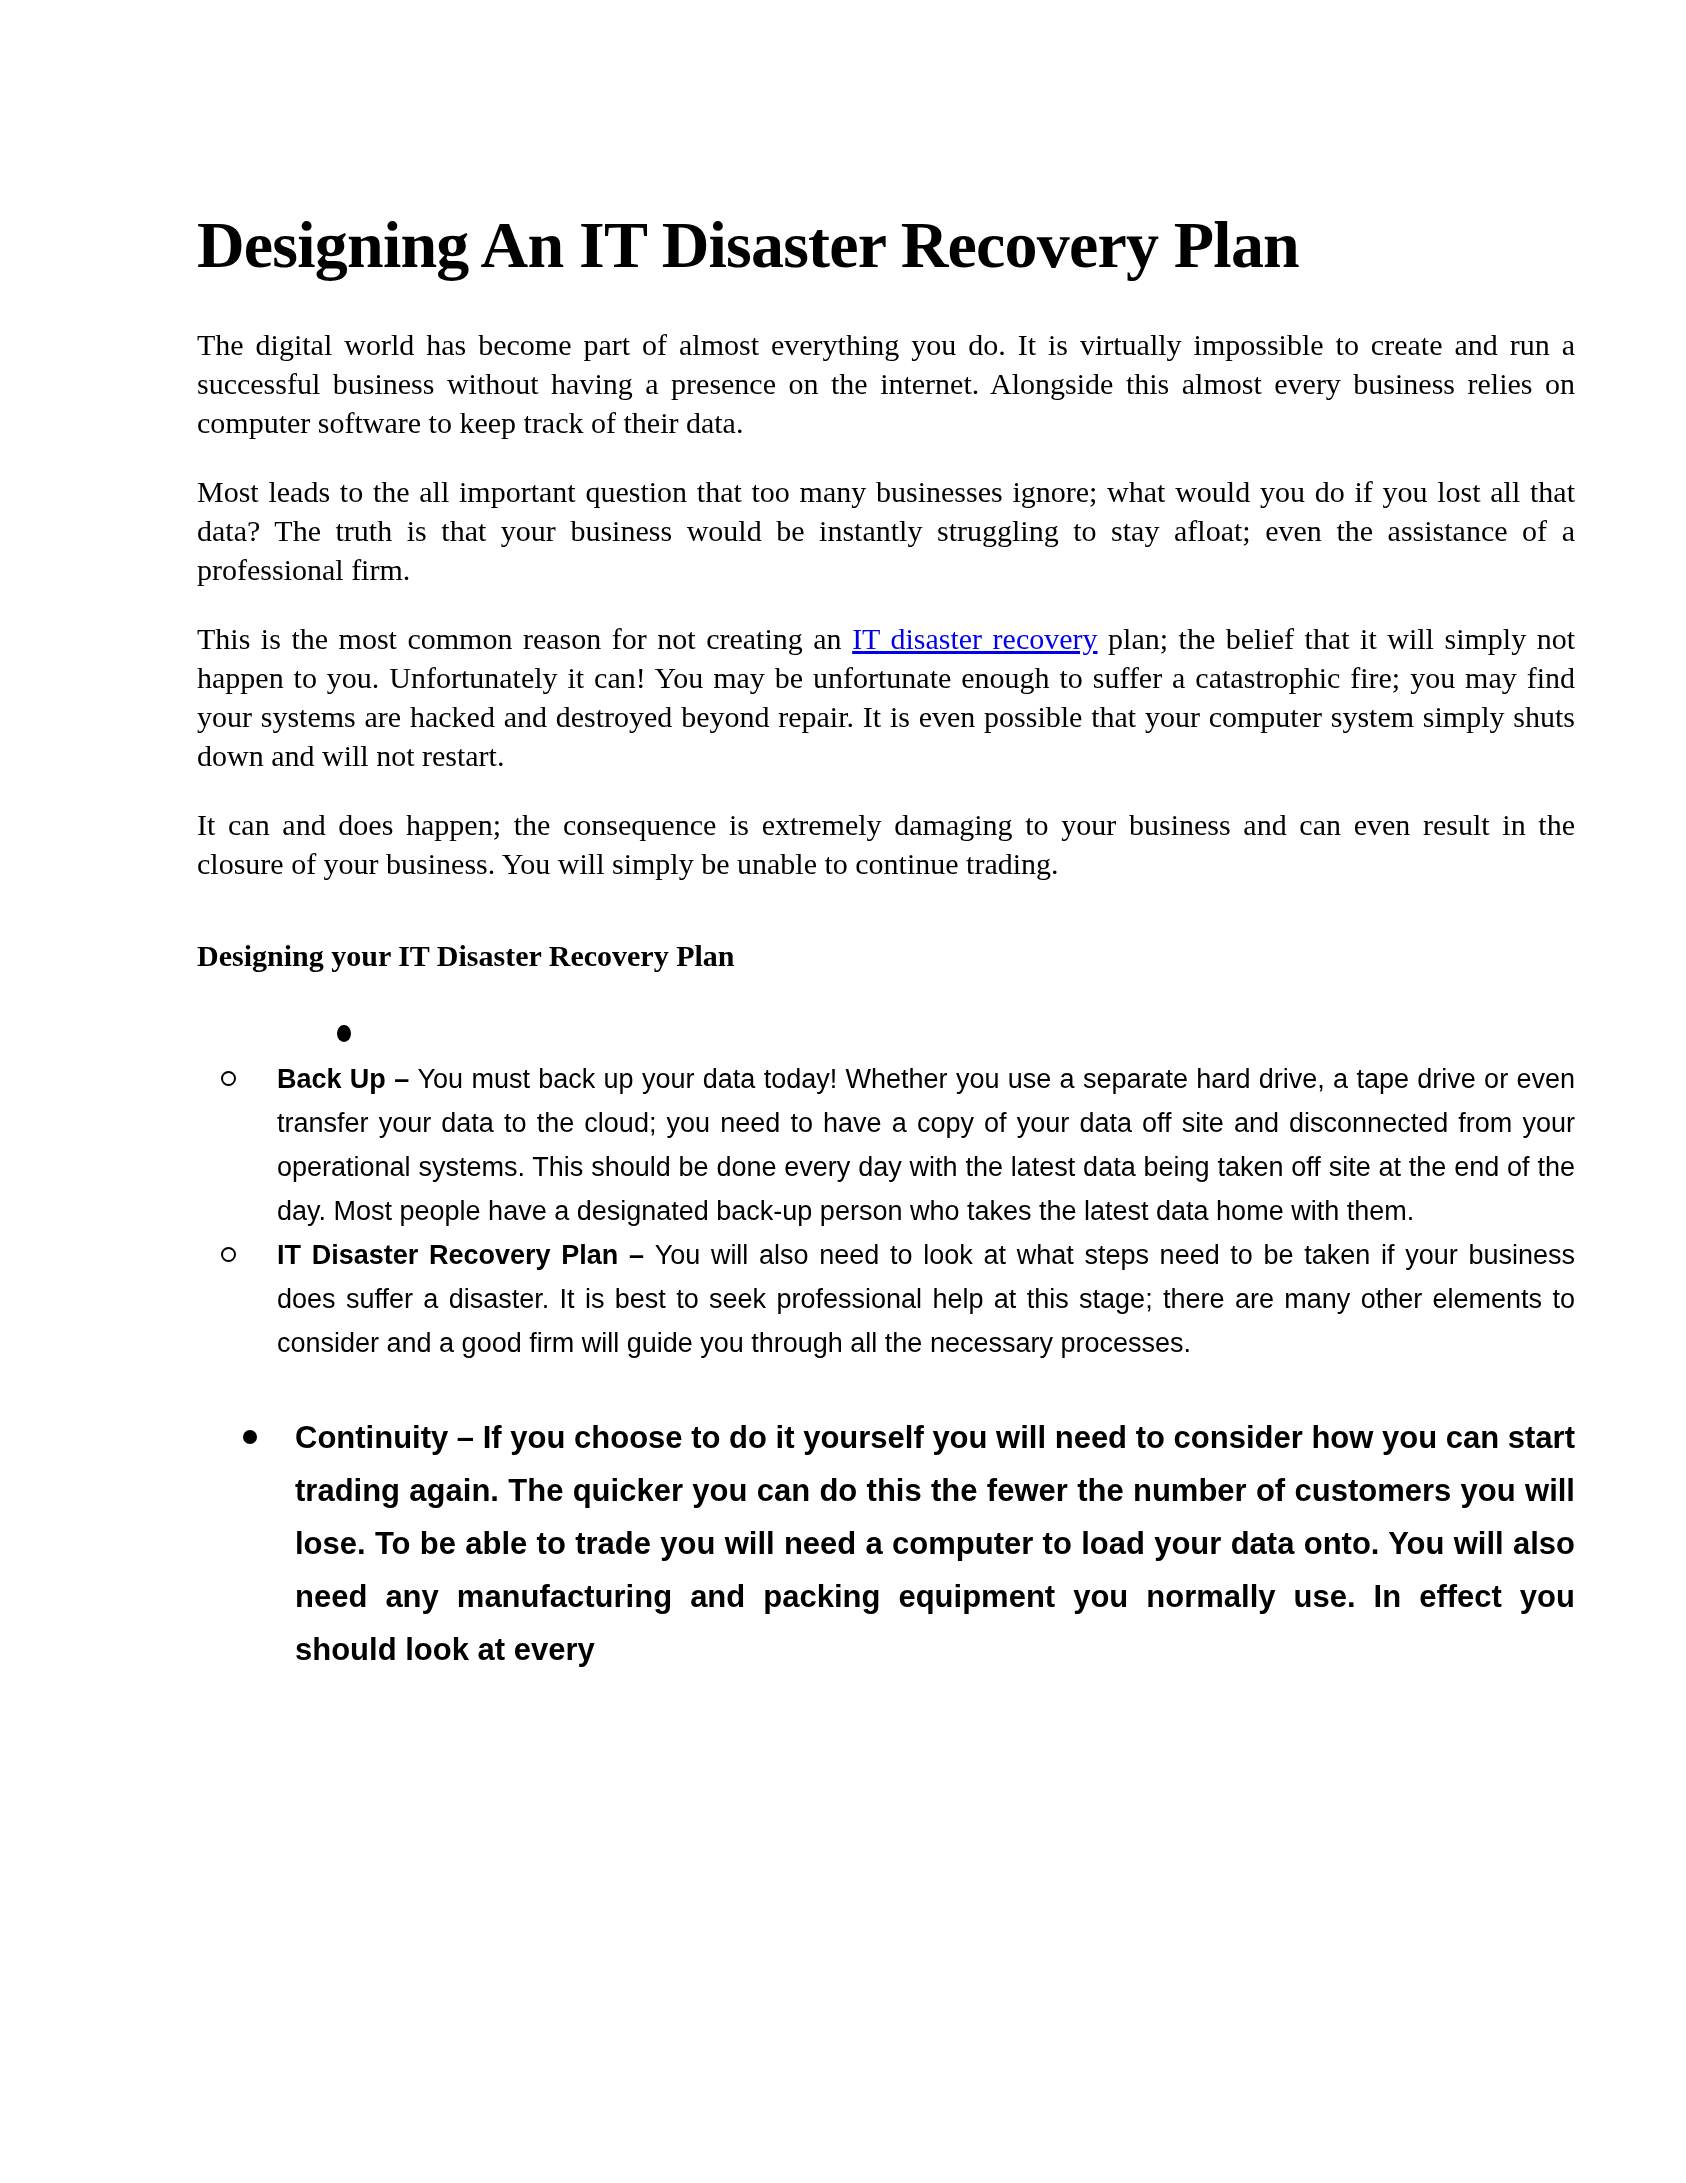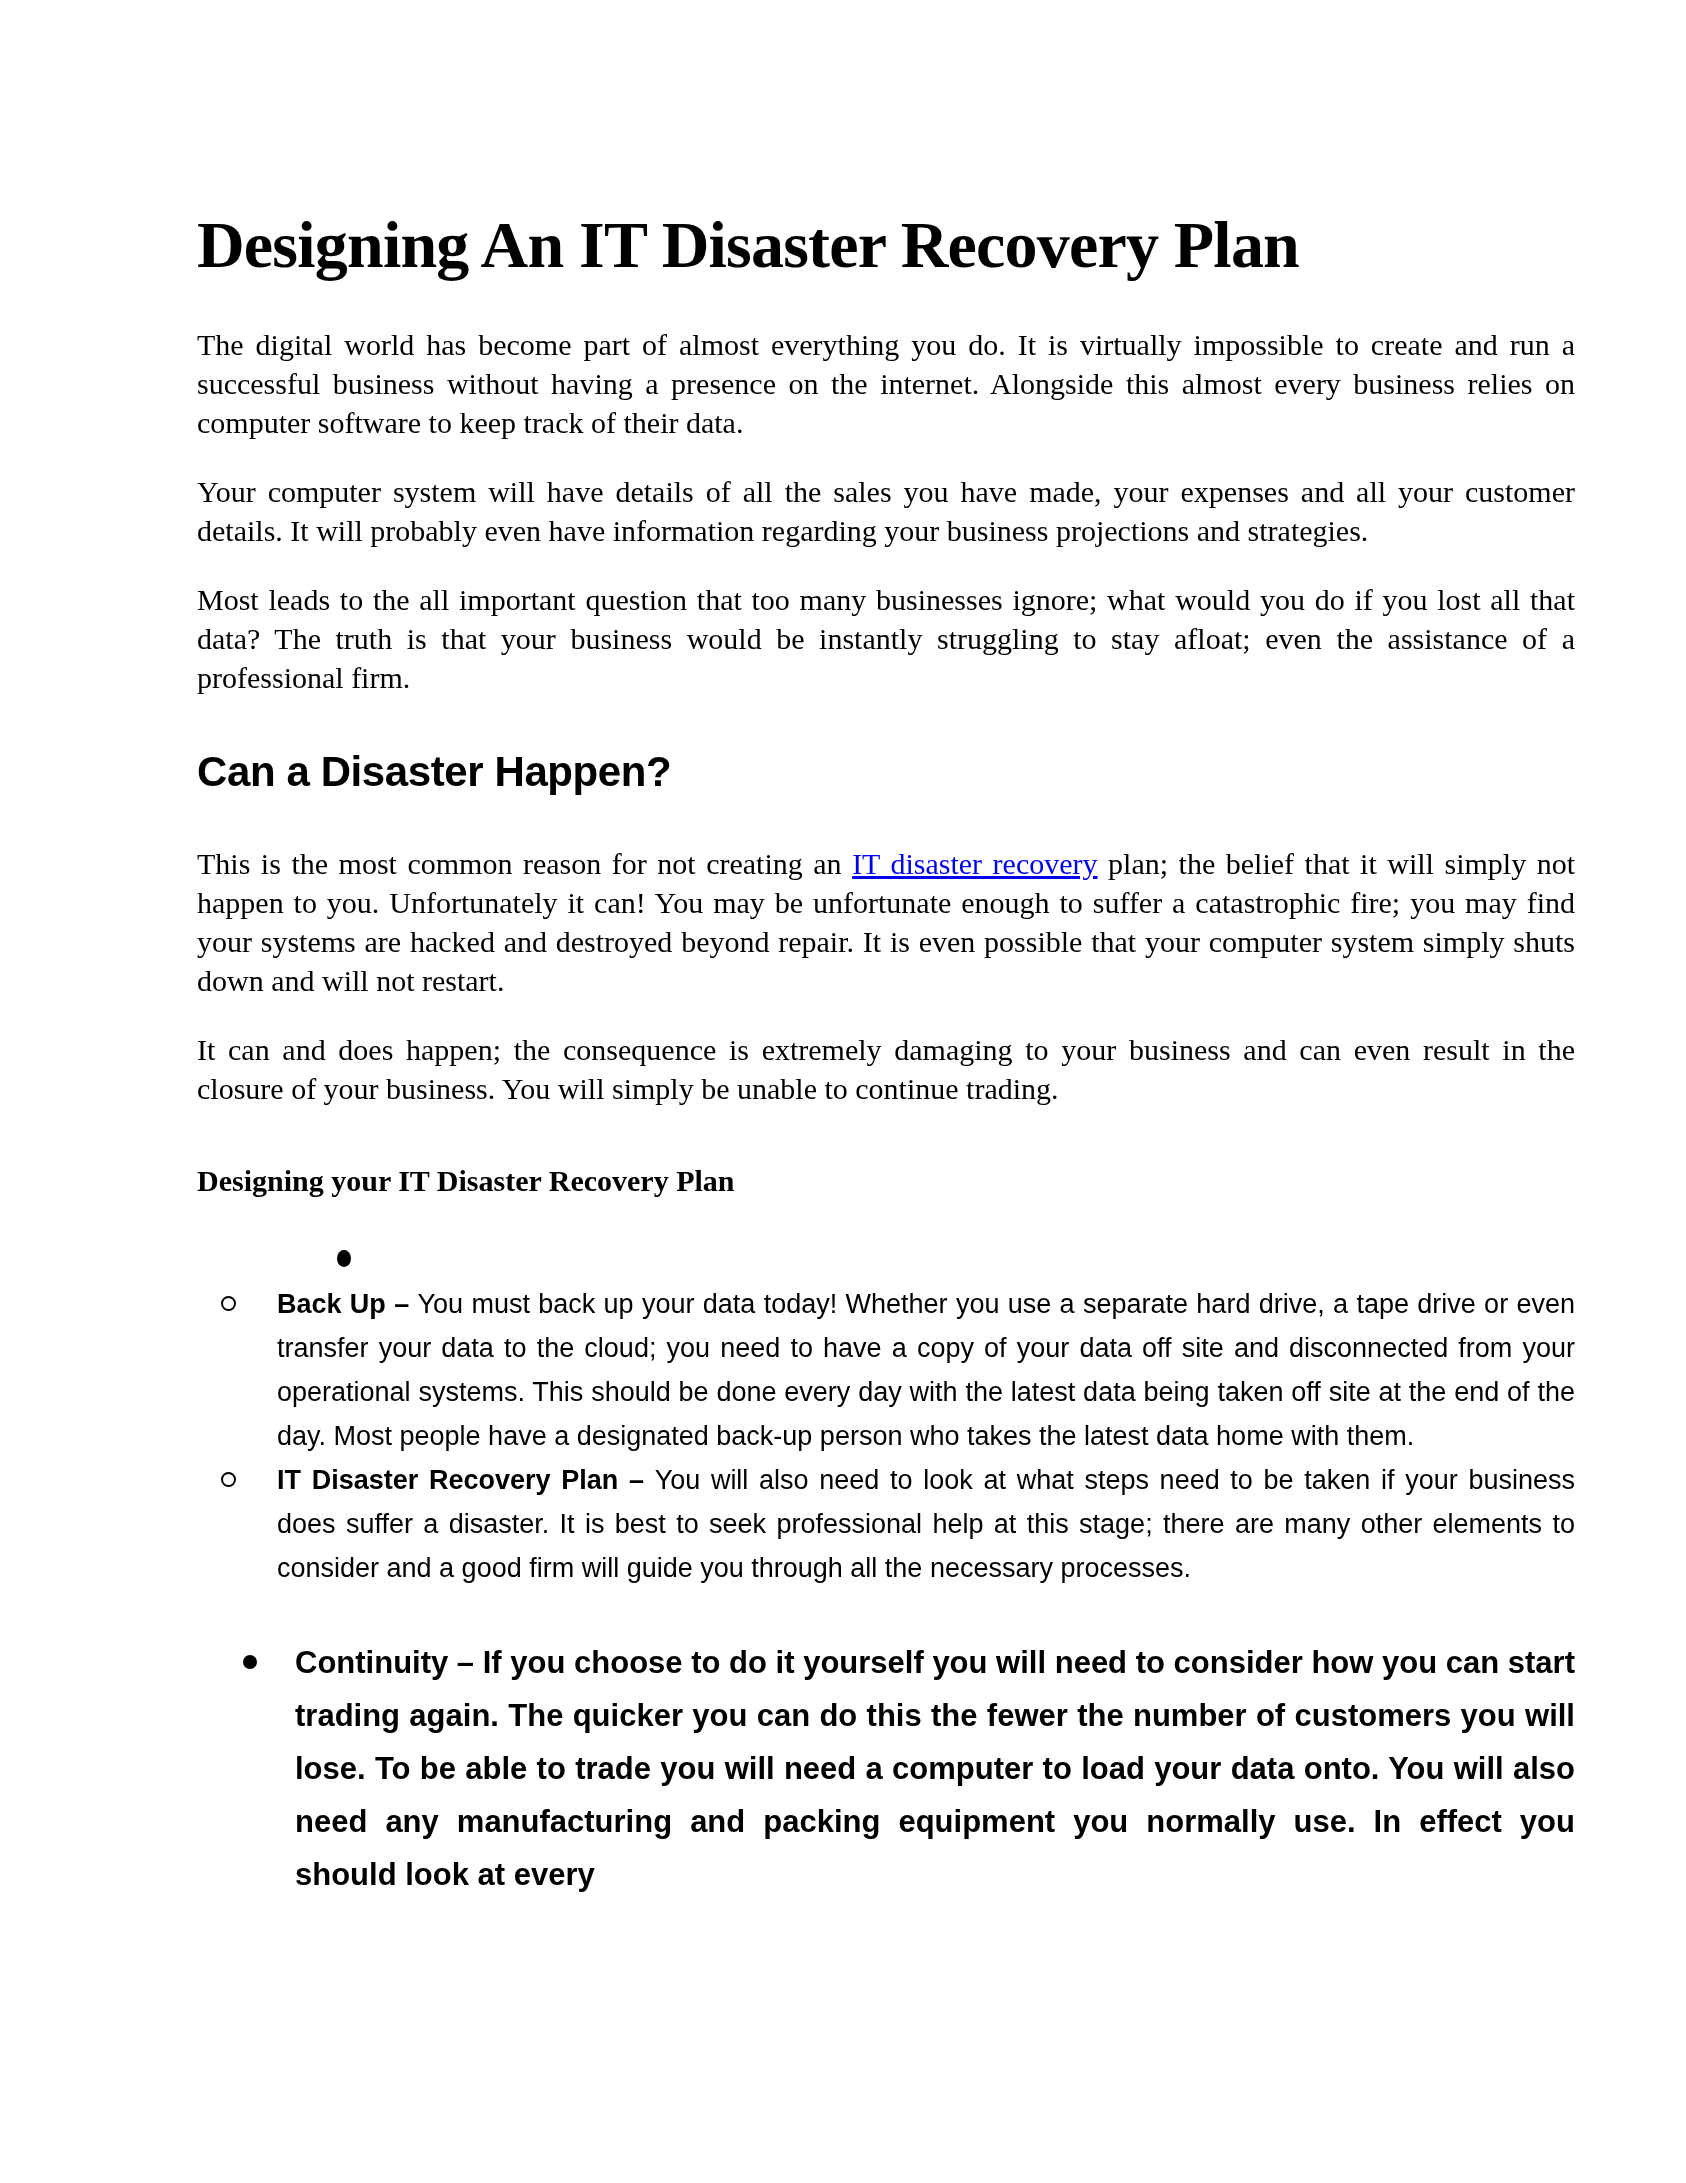--- a/index.html
+++ b/index.html
@@ -97,25 +97,23 @@
 </style>
 </head>
 <body>
 
 <div class="page">
 
   <h1 class="doc-title">Designing An IT Disaster Recovery Plan</h1>
 
   <p class="body-para">The digital world has become part of almost everything you do. It is virtually impossible to create and run a successful business without having a presence on the internet. Alongside this almost every business relies on computer software to keep track of their data.</p>
 
-  <p class="body-para">Your computer system will have details of all the sales you have made, your expenses and all your customer details. It will probably even have information regarding your business projections and strategies.</p>
 
   <p class="body-para">Most leads to the all important question that too many businesses ignore; what would you do if you lost all that data? The truth is that your business would be instantly struggling to stay afloat; even the assistance of a professional firm.</p>
 
-  <h2 class="section-heading">Can a Disaster Happen?</h2>
 
   <p class="body-para"><span>This is the most common reason for not creating an </span><a class="doc-link" href="#">IT disaster recovery</a><span> plan; the belief that it will simply not happen to you. Unfortunately it can! You may be unfortunate enough to suffer a catastrophic fire; you may find your systems are hacked and destroyed beyond repair. It is even possible that your computer system simply shuts down and will not restart.</span></p>
 
   <p class="body-para">It can and does happen; the consequence is extremely damaging to your business and can even result in the closure of your business. You will simply be unable to continue trading.</p>
 
   <h3 class="sub-heading">Designing your IT Disaster Recovery Plan</h3>
 
 
   <div class="li li-empty">
     <span class="marker marker-disc"></span>

